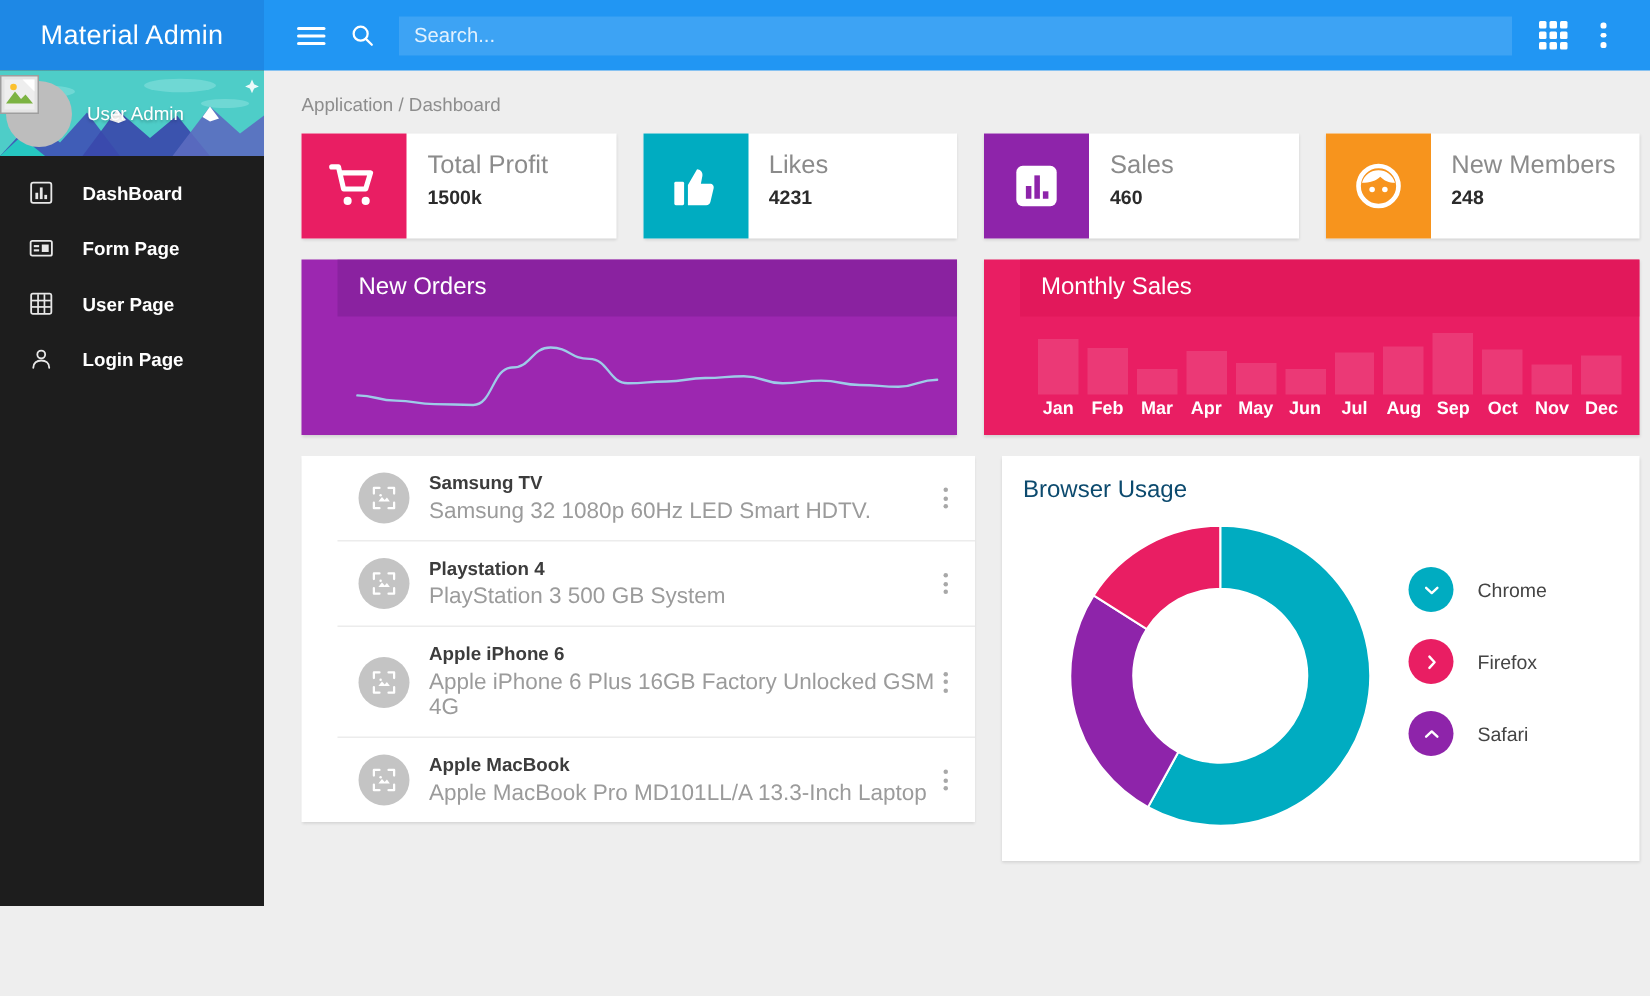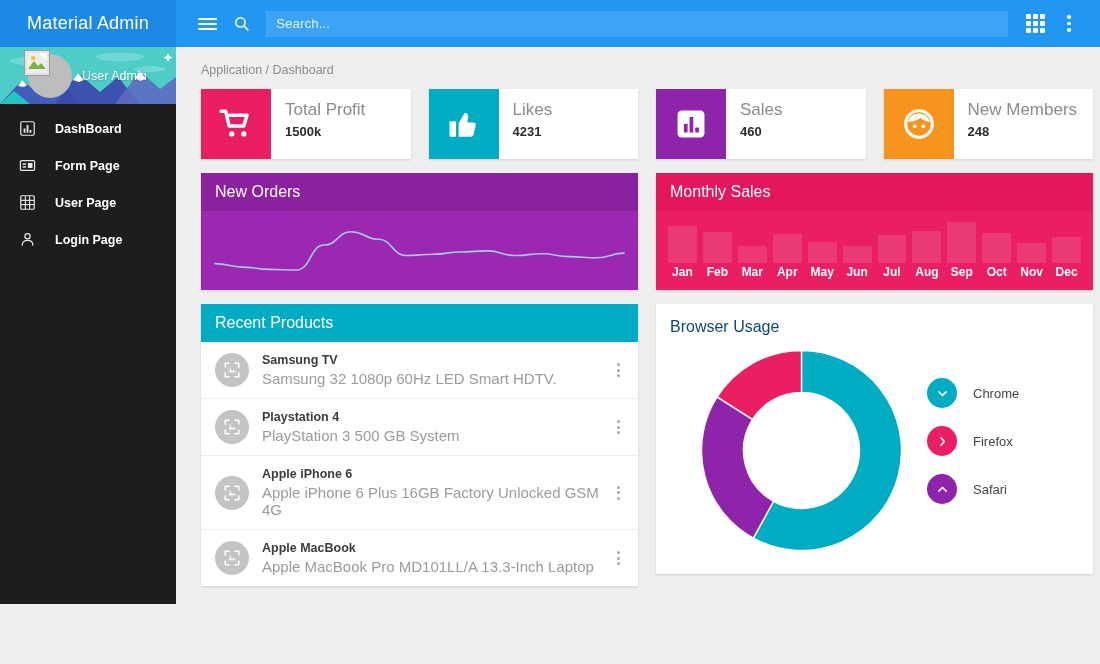--- a/index.html
+++ b/index.html
@@ -53,21 +53,21 @@
   .sidebar {
     position: absolute; top: 47px; left: 0; width: 176px; height: 557px;
     background: #1d1d1d;
   }
   .profile {
     position: relative; height: 57px; overflow: hidden;
     background: linear-gradient(#4ecdc8, #45c8c4);
   }
   .profile .mountains { position: absolute; inset: 0; }
   .profile-inner {
-    position: absolute; inset: 0; display: flex; align-items: center; padding-left: 28px;
+    position: absolute; inset: 0; display: flex; align-items: center; padding-left: 4px;
   }
   .avatar {
     width: 44px; height: 44px; border-radius: 50%; background: #bdbdbd;
     position: relative; flex: none;
   }
   .avatar-broken {
     position: absolute; top: -4px; left: -4px; width: 26px; height: 26px;
     border: 1px solid #9e9e9e; background: #e4e4e4;
   }
   .profile-name {
@@ -97,21 +97,21 @@
     box-shadow: 0 1px 2px rgba(0,0,0,.12);
   }
   .stat-icon {
     width: 70px; flex: none; display: flex; align-items: center; justify-content: center;
   }
   .stat-text { padding: 11px 0 0 14px; }
   .stat-title { font-size: 17px; color: #8b8b8b; }
   .stat-value { font-size: 13px; color: #2b2b2b; font-weight: bold; margin-top: 4px; }
 
   .panels-row { display: flex; gap: 18px; padding: 14px 16px 0 16px; }
-  .panel { box-shadow: 0 1px 2px rgba(0,0,0,.12); overflow: hidden; }
+  .panel { box-shadow: 0 1px 2px rgba(0,0,0,.12); overflow: hidden; padding-left: 24px; }
   .panel-head { padding: 10px 14px; font-size: 16px; color: #ffffff; }
   .panel-title-dark { font-size: 16px; color: #0c4a6e; padding: 14px 0 0 14px; }
 
   .neworders { flex: 1; background: #9C27B0; }
   .neworders .panel-head { background: #8A22A0; }
   .neworders-body { height: 79px; position: relative; }
 
   .monthly { flex: 1; background: #E91E63; }
   .monthly .panel-head { background: #E2185B; }
   .monthly-body { height: 79px; position: relative; padding: 0 12px; }
@@ -408,21 +408,20 @@
             <div class="bar-label">Nov</div>
             <div class="bar-label">Dec</div>
           </div>
       </div>
     </div>
   </div>
 
   <div class="lower-row">
 
     <div class="panel products">
-      <div class="panel-head">Recent Products</div>
       <div id="product-list">
           <div class="product-item">
       <div class="thumb">
         <svg width="18" height="18" viewBox="0 0 24 24">
           <path d="M3 3 h5 M3 3 v5 M21 3 h-5 M21 3 v5 M3 21 h5 M3 21 v-5 M21 21 h-5 M21 21 v-5" stroke="#ffffff" stroke-width="2" fill="none" stroke-linecap="round"></path>
           <path d="M7 15 l3.2-4 2.4 2.8 2-2.2 2.6 3.4 Z" fill="#ffffff"></path>
           <circle cx="9" cy="9.6" r="1.1" fill="#ffffff"></circle>
         </svg>
       </div>
       <div class="product-text">

